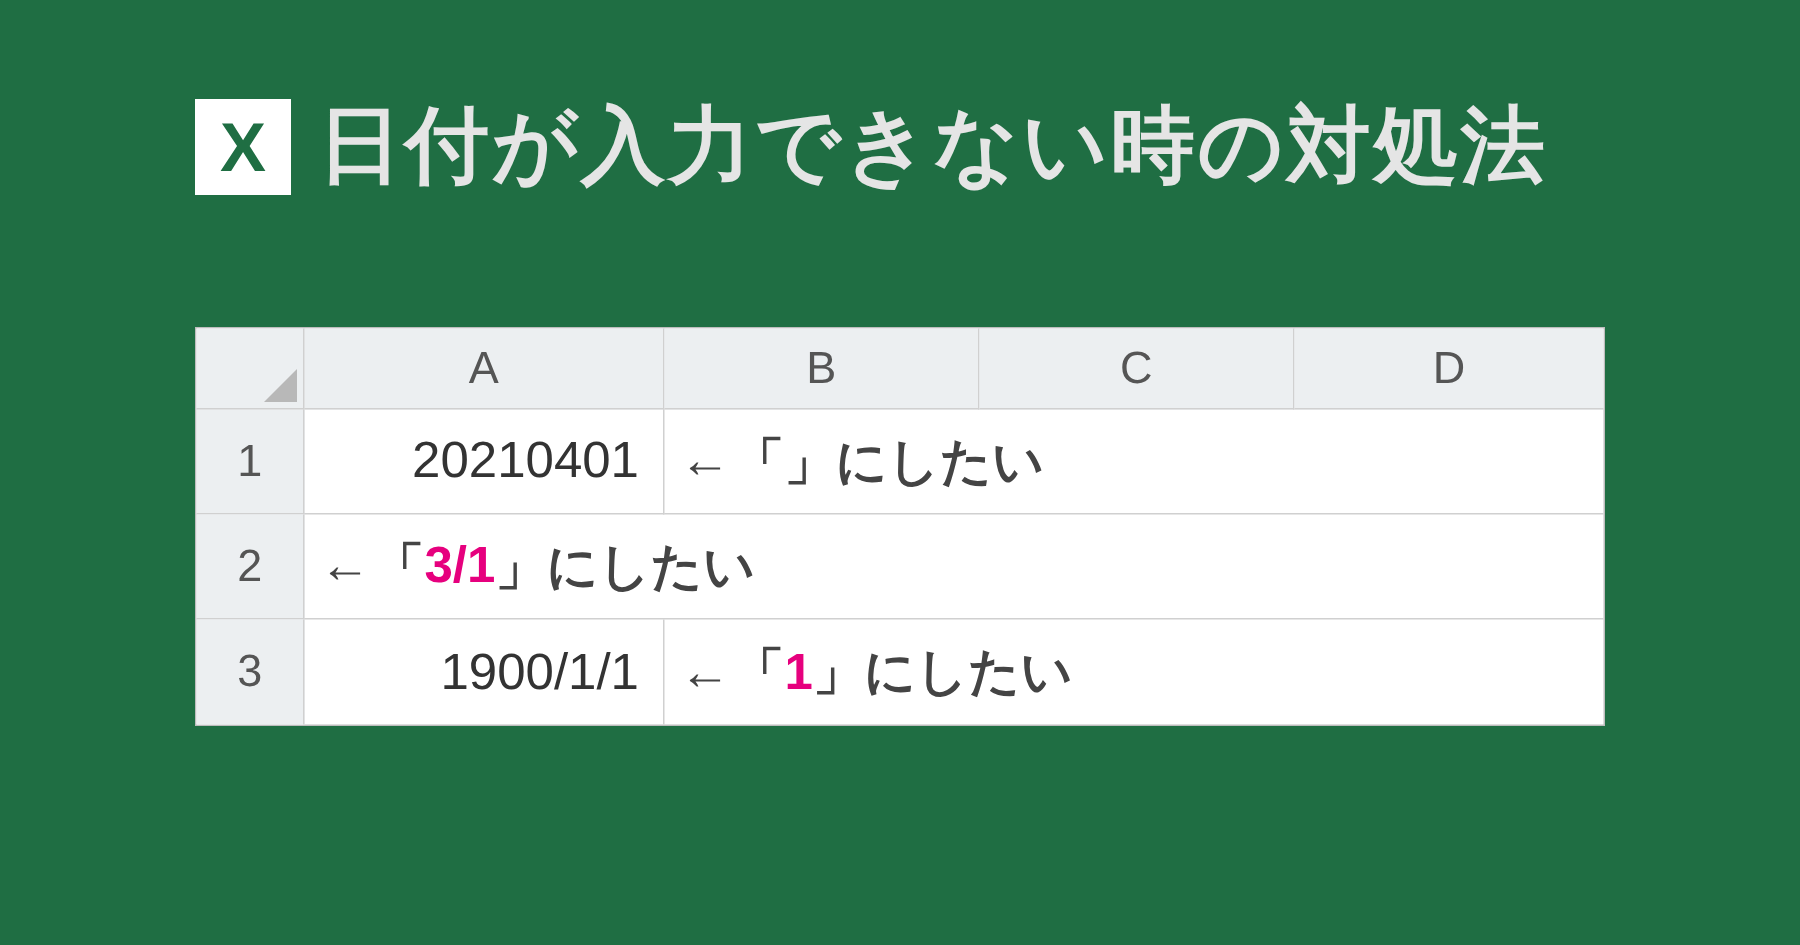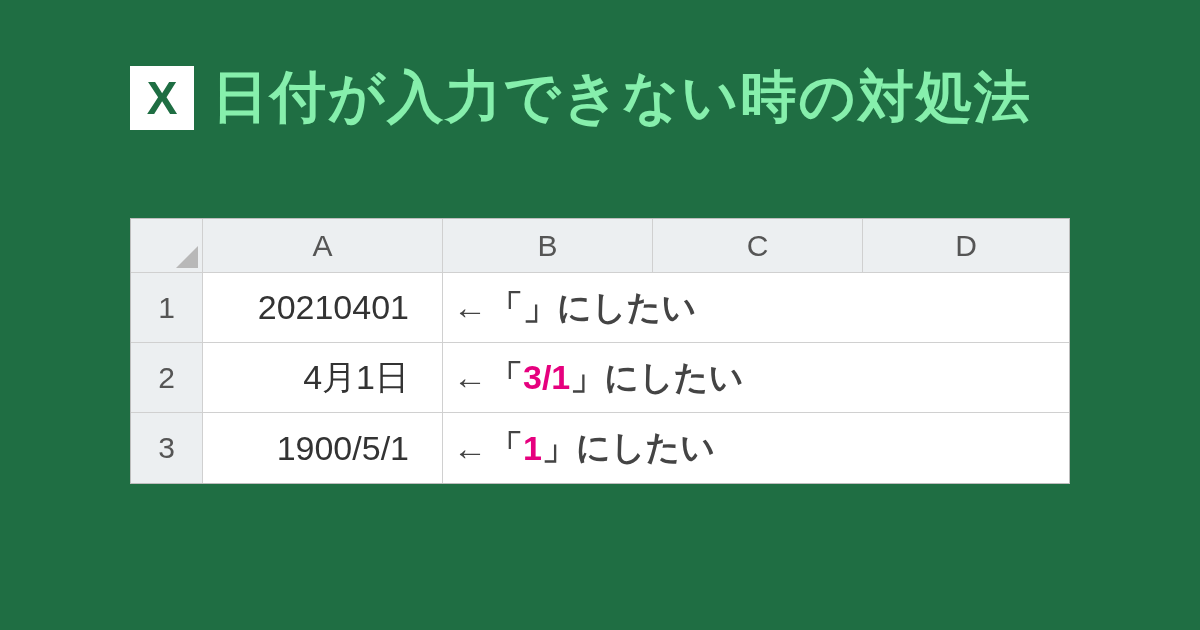--- a/index.html
+++ b/index.html
@@ -25,21 +25,21 @@
     background: #fff;
     display: flex;
     align-items: center;
     justify-content: center;
     font-weight: 900;
     font-size: 46px;
     color: #1f6e43;
     font-family: Arial, sans-serif;
   }
   .title {
-    color: #86efac;
+    color: #e5e5e5;
     font-size: 56px;
     font-weight: 700;
     letter-spacing: 2px;
     text-align: center;
   }
   .sheet {
     position: absolute;
     top: 218px;
     left: 130px;
     width: 940px;
@@ -72,21 +72,21 @@
   .corner {
     width: 72px;
     background: #eceff1;
     position: relative;
   }
   .corner svg { position: absolute; right: 4px; bottom: 4px; }
   .colA { width: 240px; }
   .colB { width: 210px; }
   .colC { width: 210px; }
   .colD { width: 206px; border-right: none; }
-  .valA { justify-content: flex-end; padding-right: 33px; font-family: "Helvetica Neue", Arial, sans-serif; }
+  .valA { justify-content: flex-end; padding-right: 16px; font-family: "Helvetica Neue", Arial, sans-serif; }
   .annot-wrap {
     flex: 1;
     display: flex;
     align-items: center;
     border-bottom: 1px solid #d0d0d0;
     padding-left: 10px;
     font-size: 34px;
     color: #444;
     font-weight: 600;
     font-family: "Yu Gothic", "Hiragino Maru Gothic ProN", sans-serif;
@@ -123,32 +123,31 @@
     <div class="cell colA valA">20210401</div>
     <div class="annot-wrap">
       <span class="arrow">←</span>
       <span>「</span>
       <span>」にしたい</span>
     </div>
   </div>
 
   <div class="row">
     <div class="cell rownum">2</div>
-    <div class="cell colA valA">4月1日</div>
     <div class="annot-wrap">
       <span class="arrow">←</span>
       <span>「</span>
       <span class="hl">3/1</span>
       <span>」にしたい</span>
     </div>
   </div>
 
   <div class="row">
     <div class="cell rownum">3</div>
-    <div class="cell colA valA">1900/5/1</div>
+    <div class="cell colA valA">1900/1/1</div>
     <div class="annot-wrap">
       <span class="arrow">←</span>
       <span>「</span>
       <span class="hl">1</span>
       <span>」にしたい</span>
     </div>
   </div>
 </div>
 
 </body></html>

